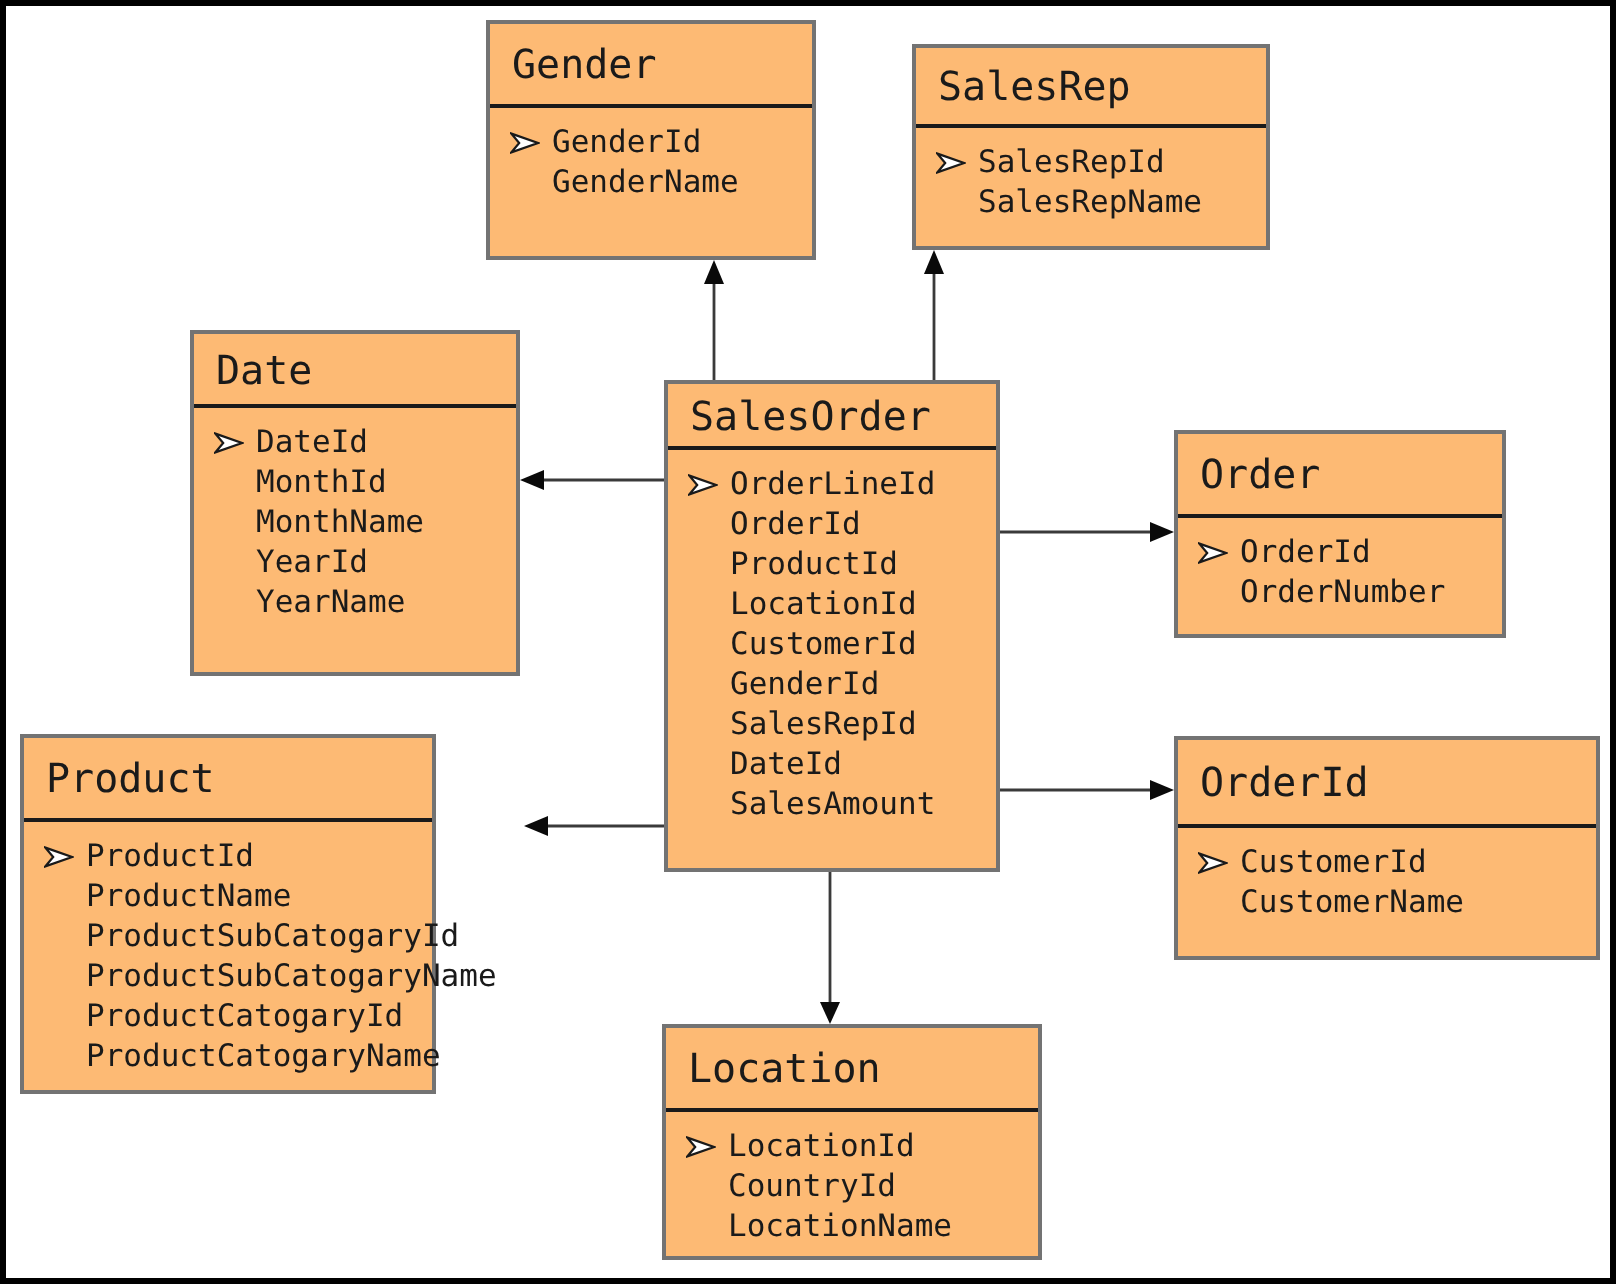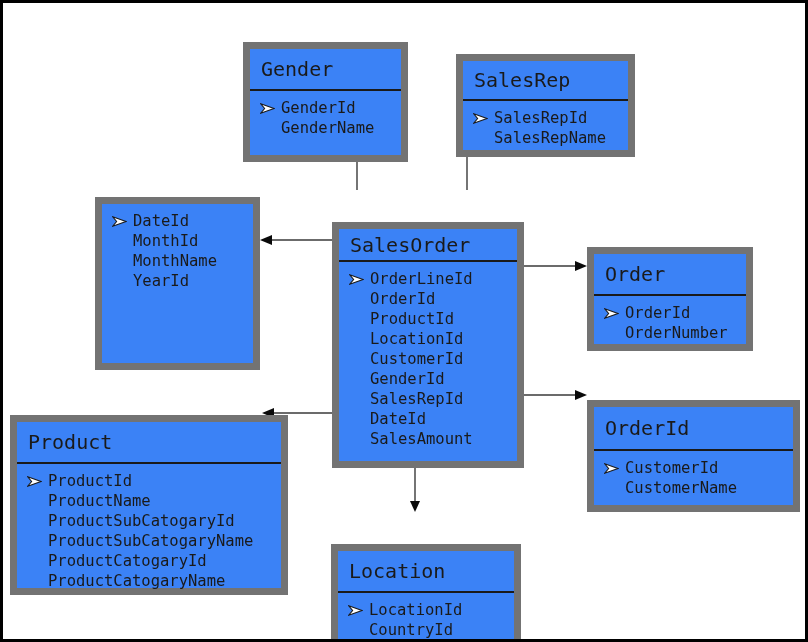--- a/index.html
+++ b/index.html
@@ -3,21 +3,21 @@
 <meta charset="utf-8">
 <style>
   html,body{margin:0;padding:0;background:#fff;}
   .canvas{
     position:relative;width:808px;height:642px;box-sizing:border-box;
     background:#ffffff;border:3px solid #000000;
     font-family:"DejaVu Sans Mono","Liberation Mono",monospace;color:#1a1a1a;
     overflow:hidden;
   }
   .arrow-layer{position:absolute;left:0;top:0;width:802px;height:636px;pointer-events:none;}
-  .tbl{position:absolute;background:#3b82f6;border:7px solid #737373;box-sizing:border-box;margin-top:32px;}
+  .tbl{position:absolute;background:#fdba74;border:2px solid #737373;box-sizing:border-box;}
   .tbl-title{
     display:flex;align-items:center;box-sizing:border-box;
     padding-left:11px;font-size:20px;border-bottom:2px solid #1a1a1a;
     white-space:nowrap;
   }
   .tbl-fields{padding:7px 0 0 10px;}
   .field{display:flex;align-items:center;height:20px;font-size:15.5px;white-space:nowrap;}
   .pk-cell{width:21px;display:flex;align-items:center;flex:0 0 21px;}
 </style>
 </head>
@@ -87,20 +87,21 @@
         <span>SalesRepId</span>
       </div>
       <div class="field">
         <span class="pk-cell"></span>
         <span>SalesRepName</span>
       </div>
     </div>
   </div>
 
   <div class="tbl" style="left:92px;top:162px;width:165px;height:173px">
+    <div class="tbl-title" style="height:37px">Date</div>
     <div class="tbl-fields">
       <div class="field">
         <span class="pk-cell">
             <svg width="15" height="11" viewBox="0 0 15 11">
               <path d="M0.7 0.8 L14 5.5 L0.7 10.2 L4.6 5.5 Z" fill="#fff" stroke="#1a1a1a" stroke-width="1.1"></path>
             </svg>
           </span>
         <span>DateId</span>
       </div>
       <div class="field">
@@ -108,24 +109,28 @@
           <span>MonthId</span>
         </div>
       <div class="field">
           <span class="pk-cell"></span>
           <span>MonthName</span>
         </div>
       <div class="field">
           <span class="pk-cell"></span>
           <span>YearId</span>
         </div>
-    </div>
-  </div>
-
-  <div class="tbl" style="left:329px;top:187px;width:192px;height:246px">
+      <div class="field">
+          <span class="pk-cell"></span>
+          <span>YearName</span>
+        </div>
+    </div>
+  </div>
+
+  <div class="tbl" style="left:329px;top:187px;width:168px;height:246px">
     <div class="tbl-title" style="height:33px">SalesOrder</div>
     <div class="tbl-fields">
       <div class="field">
         <span class="pk-cell">
             <svg width="15" height="11" viewBox="0 0 15 11">
               <path d="M0.7 0.8 L14 5.5 L0.7 10.2 L4.6 5.5 Z" fill="#fff" stroke="#1a1a1a" stroke-width="1.1"></path>
             </svg>
           </span>
         <span>OrderLineId</span>
       </div>
@@ -193,21 +198,21 @@
           </span>
         <span>CustomerId</span>
       </div>
       <div class="field">
           <span class="pk-cell"></span>
           <span>CustomerName</span>
         </div>
     </div>
   </div>
 
-  <div class="tbl" style="left:7px;top:380px;width:278px;height:180px">
+  <div class="tbl" style="left:7px;top:364px;width:208px;height:180px">
     <div class="tbl-title" style="height:42px">Product</div>
     <div class="tbl-fields">
       <div class="field">
         <span class="pk-cell">
             <svg width="15" height="11" viewBox="0 0 15 11">
               <path d="M0.7 0.8 L14 5.5 L0.7 10.2 L4.6 5.5 Z" fill="#fff" stroke="#1a1a1a" stroke-width="1.1"></path>
             </svg>
           </span>
         <span>ProductId</span>
       </div>

